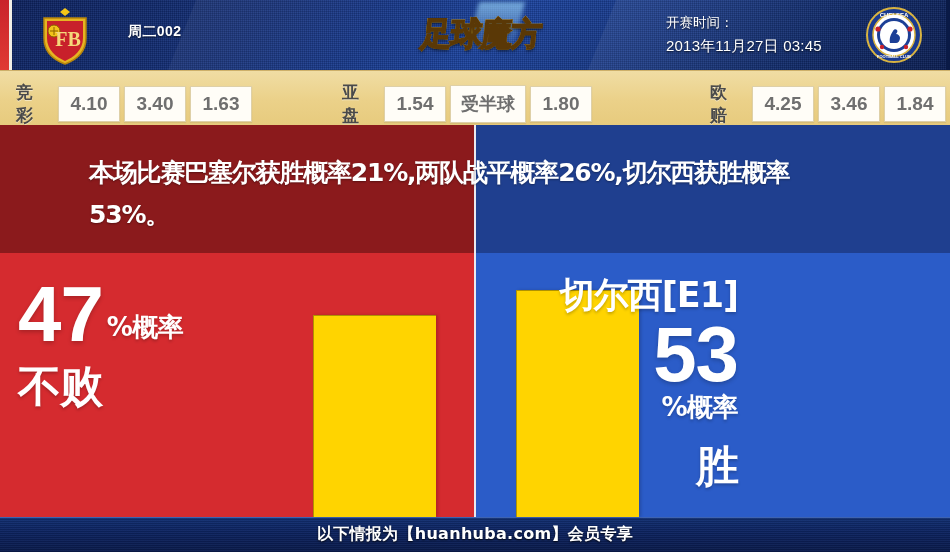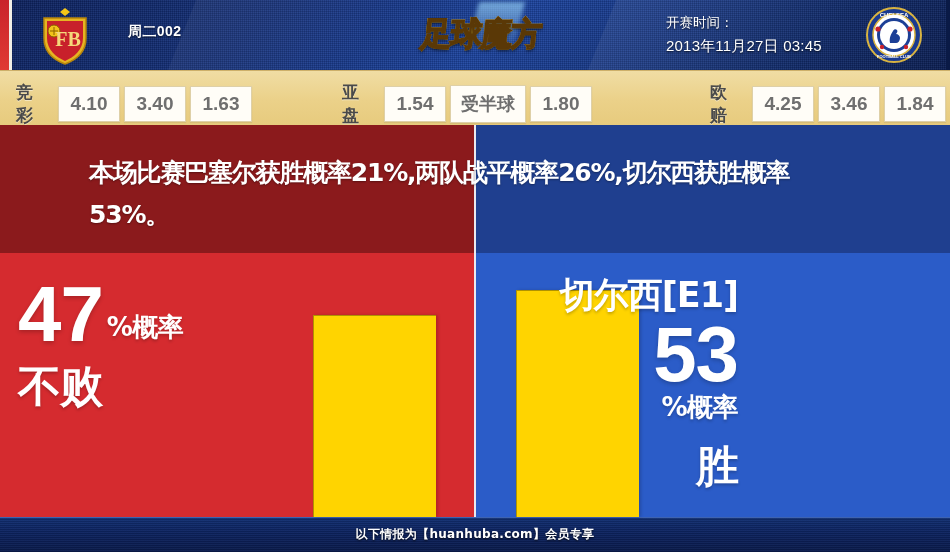--- a/index.html
+++ b/index.html
@@ -161,21 +161,21 @@
 
   
   .footer{
     position:absolute; left:0; top:517px; width:950px; height:35px;
     background:
       repeating-linear-gradient(0deg, rgba(0,0,0,.12) 0 1px, rgba(255,255,255,.03) 1px 2px),
       linear-gradient(180deg,#123073 0%,#0d2360 45%,#0a1b4c 100%);
     display:flex; align-items:center; justify-content:center;
   }
   .footer-text{
-    color:#ffffff; font-size:12px; font-weight:bold; letter-spacing:.3px;
+    color:#ffffff; font-size:16px; font-weight:bold; letter-spacing:.3px;
     text-shadow:0 1px 2px rgba(0,0,0,.8);
     font-family:"DejaVu Sans","Liberation Sans",sans-serif;
   }
   .footer-line{ position:absolute; left:0; top:0; width:950px; height:1px; background:#3e63b0; }
 </style>
 </head>
 <body>
 
 <div id="page">
 

